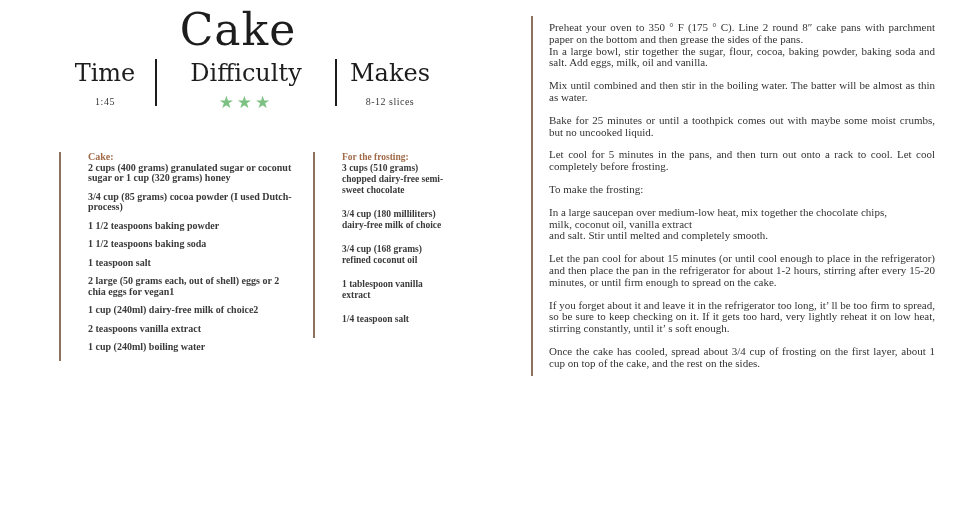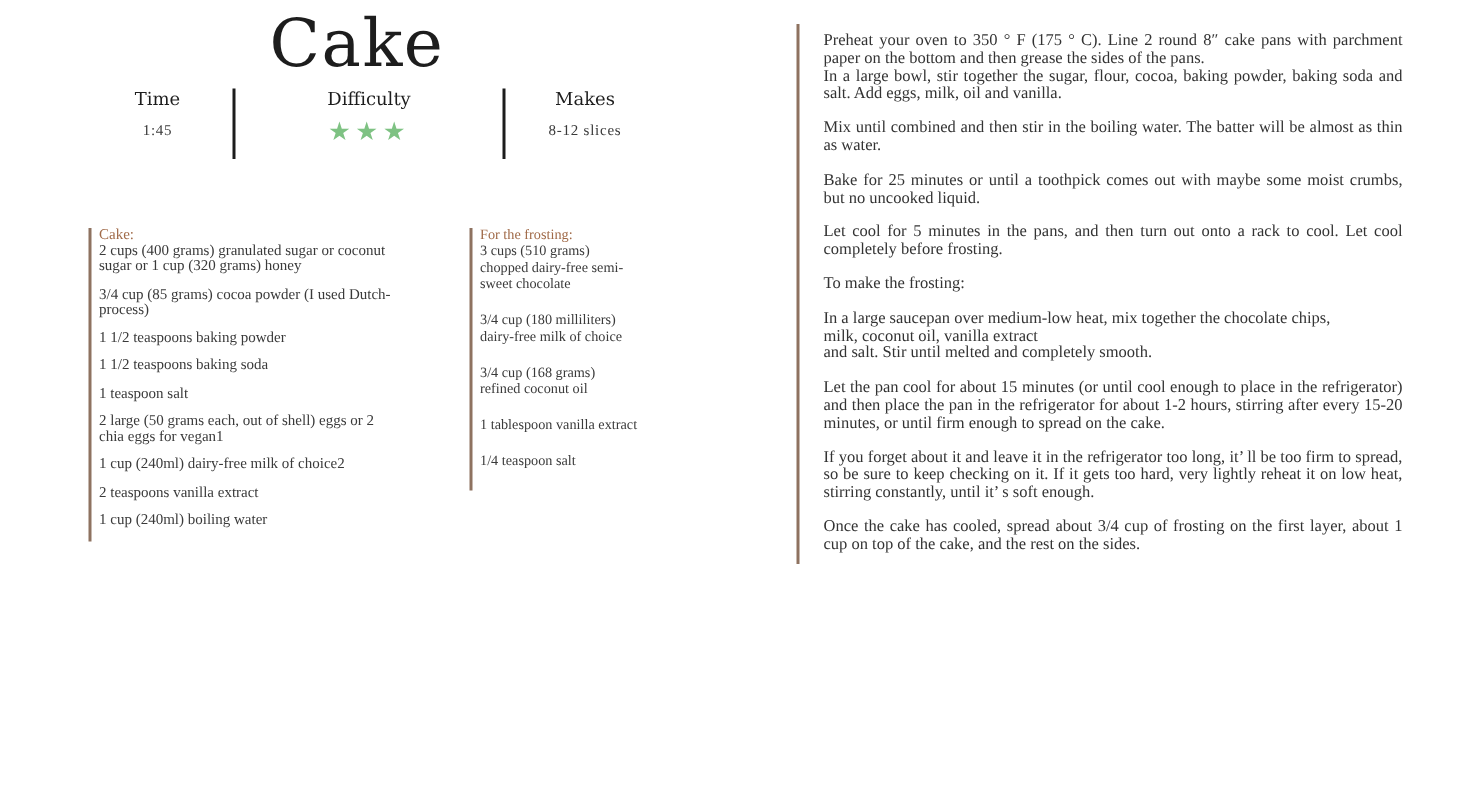--- a/index.html
+++ b/index.html
@@ -40,42 +40,43 @@
   .stat-diff     { flex: 0 0 178px; }
   .stat-makes    { flex: 0 0 106px; }
   .stat-divider {
     flex: 0 0 2px;
     background: #1c1c1c;
     height: 47px;
     margin-top: 2px;
   }
   .stat-label {
     font-family: "DejaVu Serif", serif;
-    font-size: 12px;
+    font-size: 24px;
     color: #1d1d1d;
   }
   .stat-value {
     margin-top: 9px;
     font-size: 10px;
     color: #3a3a3a;
     letter-spacing: 0.5px;
   }
   .stat-stars {
     margin-top: 5px;
     font-family: "DejaVu Sans", sans-serif;
     font-size: 17px;
     color: #7ec283;
     letter-spacing: 3px;
   }
 
   
   .ing-col {
     position: absolute;
     border-left: 2px solid #8e7260;
-    padding-left: 5px;
+    padding-left: 27px;
+    font-weight: bold;
   }
   .ing-col-cake {
     left: 59px; top: 152px;
     width: 248px;
     font-size: 10px;
     line-height: 10.5px;
   }
   .ing-col-frosting {
     left: 313px; top: 152px;
     width: 136px;

